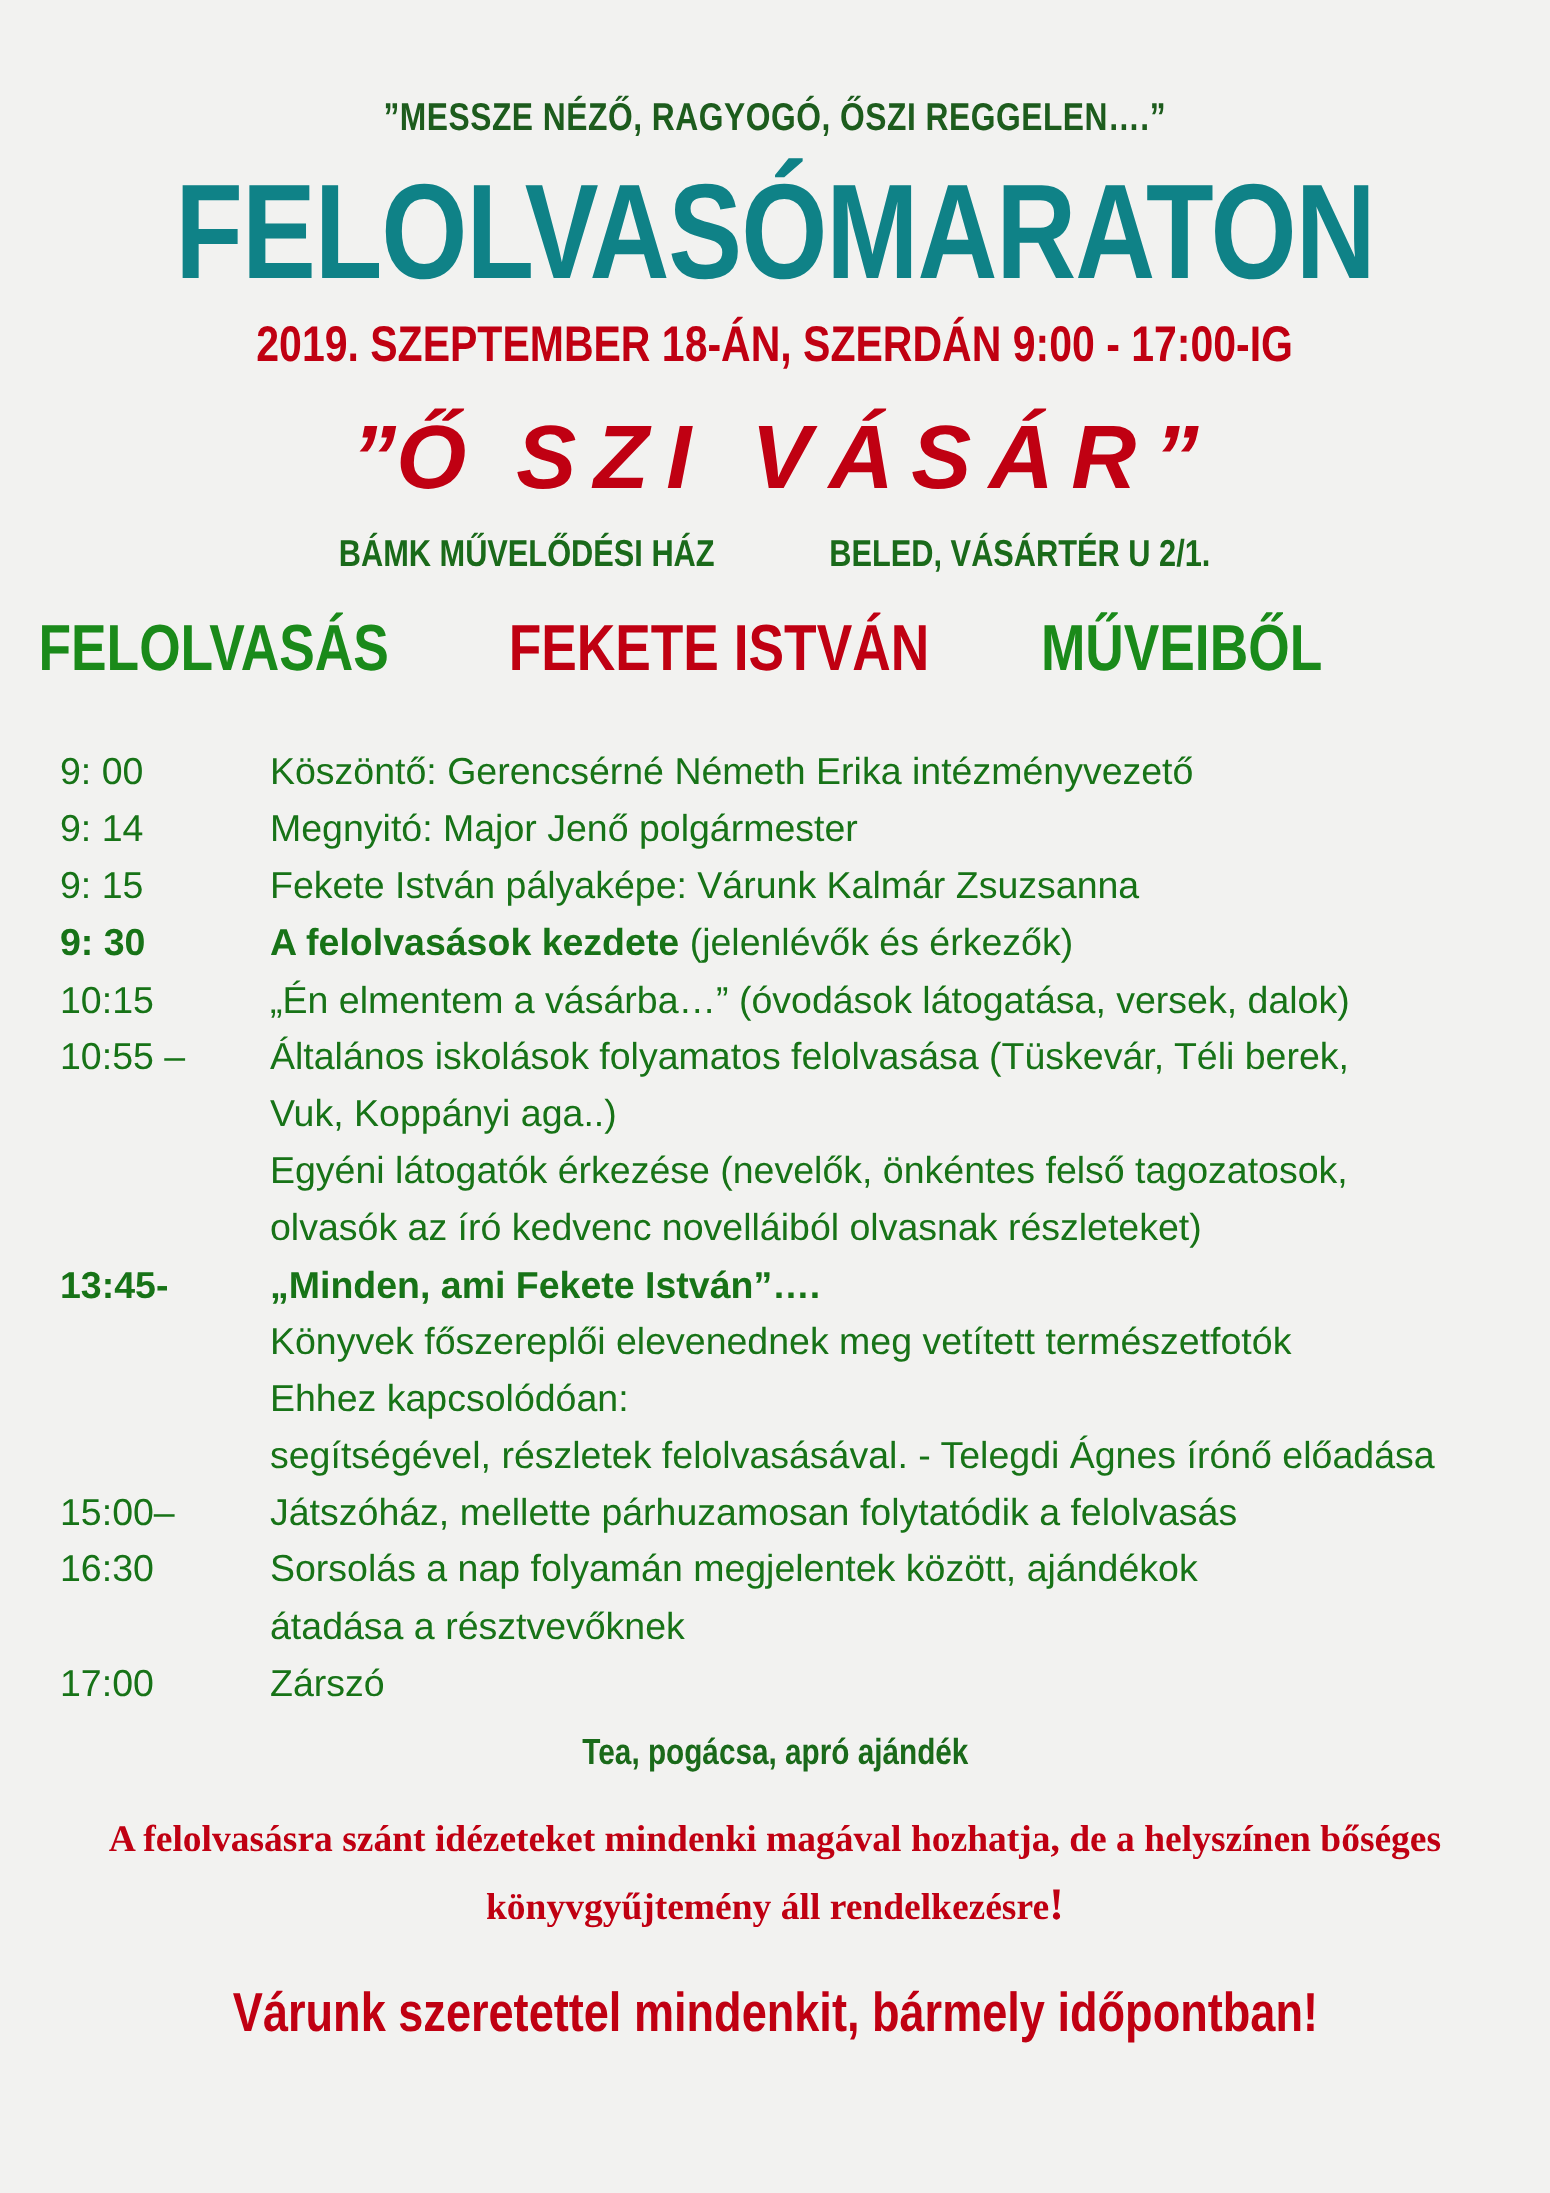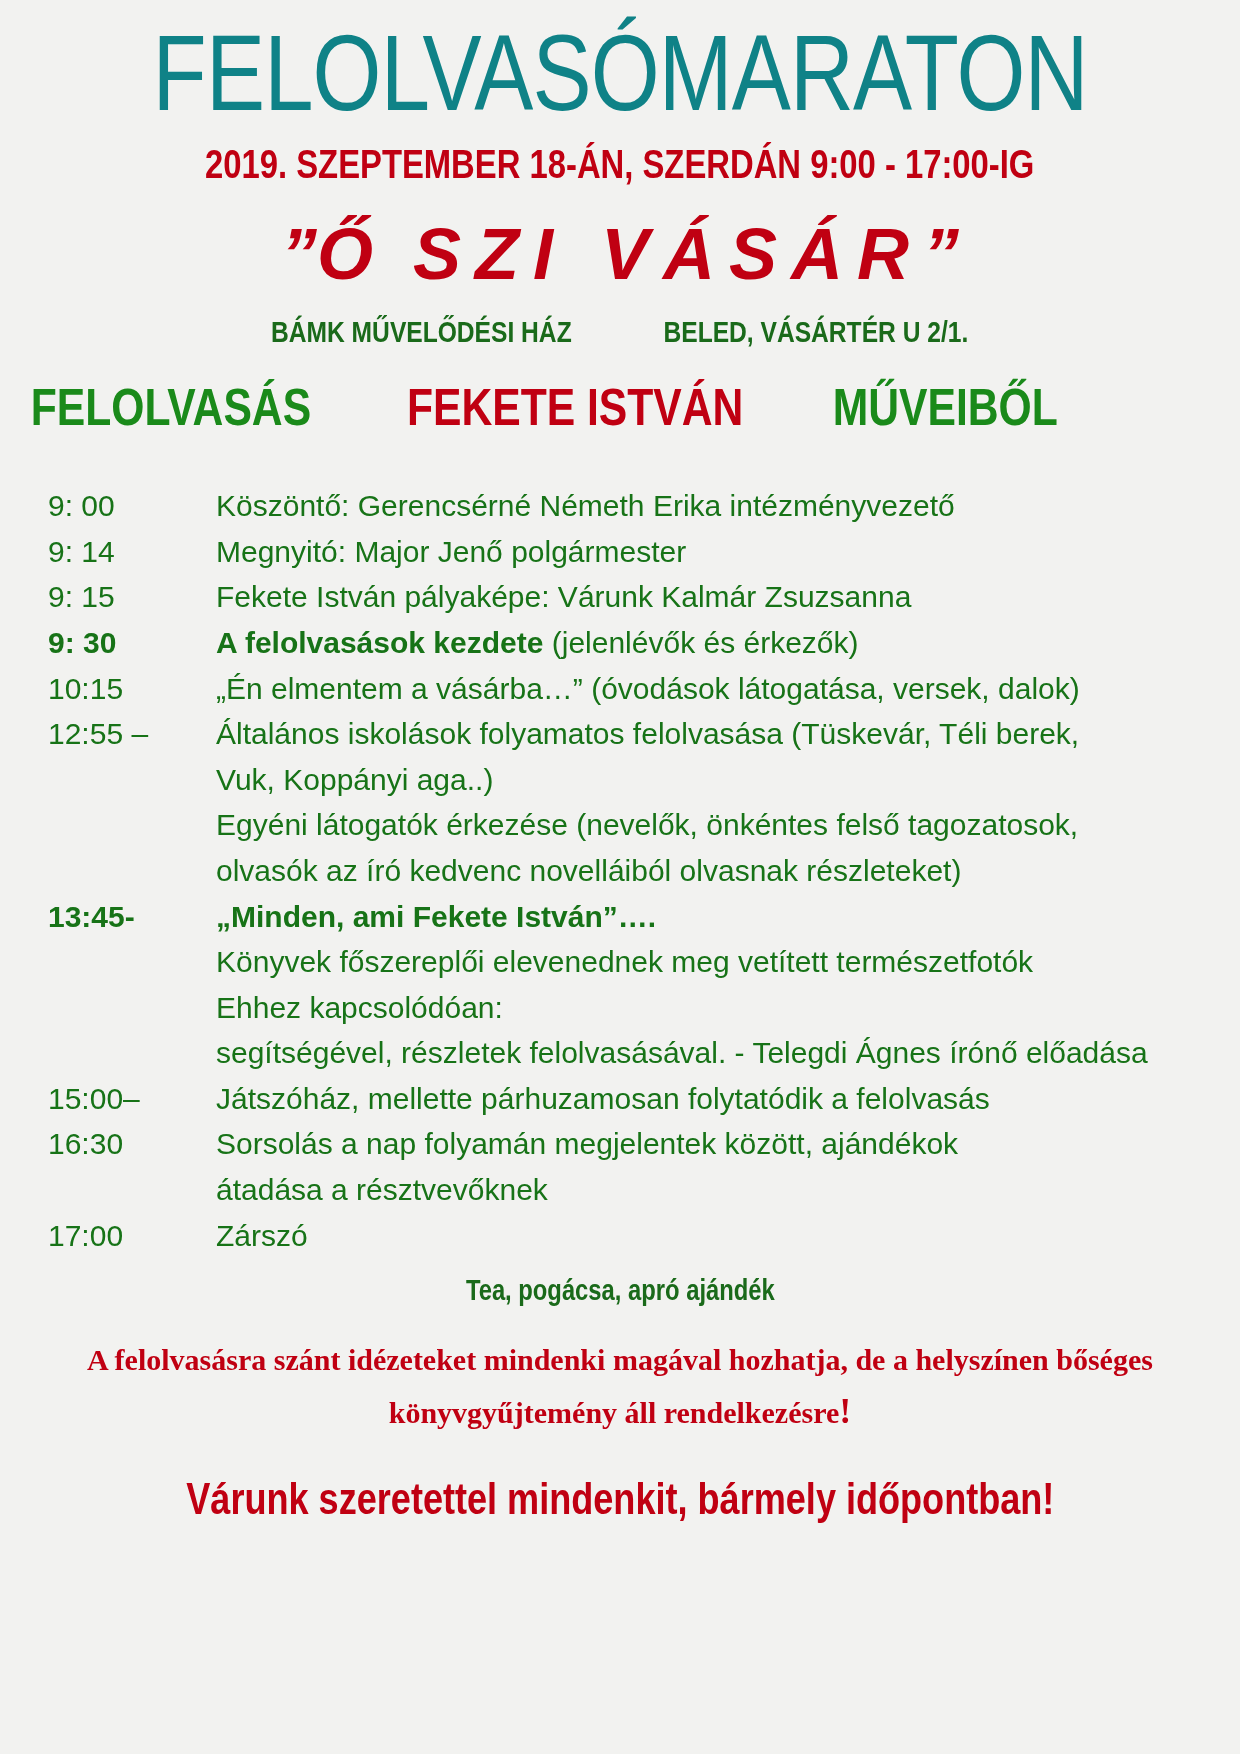--- a/index.html
+++ b/index.html
@@ -40,21 +40,21 @@
     font-weight: bold;
     color: #1d5c1d;
     letter-spacing: 0.5px;
     white-space: nowrap;
   }
 
   .main-title {
     text-align: center;
     margin-top: 18px;
     font-size: 108px;
-    font-weight: normal;
+    font-weight: bold;
     color: #0f8287;
     line-height: 1.02;
     letter-spacing: -1px;
     white-space: nowrap;
   }
 
   .date-line {
     text-align: center;
     margin-top: 14px;
     font-size: 40px;
@@ -155,20 +155,23 @@
     font-weight: bold;
     color: #c00012;
     white-space: nowrap;
   }
 </style>
 </head>
 <body>
 
 <div class="poster">
 
+  <div class="quote-line">
+    <span class="cond">”MESSZE NÉZŐ, RAGYOGÓ, ŐSZI REGGELEN….”</span>
+  </div>
 
   <div class="main-title">
     <span class="cond">FELOLVASÓMARATON</span>
   </div>
 
   <div class="date-line">
     <span class="cond">2019. SZEPTEMBER 18-ÁN, SZERDÁN 9:00 - 17:00-IG</span>
   </div>
 
   <div class="vasar-title">
@@ -199,21 +202,21 @@
       </div>
       <div class="srow bold">
         <div class="stime">9: 30</div>
         <div class="sdesc"><span class="b">A felolvasások kezdete</span><span class="norm"> (jelenlévők és érkezők)</span></div>
       </div>
       <div class="srow">
         <div class="stime">10:15</div>
         <div class="sdesc">„Én elmentem a vásárba…” (óvodások látogatása, versek, dalok)</div>
       </div>
       <div class="srow">
-        <div class="stime">12:55 –</div>
+        <div class="stime">10:55 –</div>
         <div class="sdesc">Általános iskolások folyamatos felolvasása  (Tüskevár, Téli berek,</div>
       </div>
       <div class="srow">
         <div class="stime"></div>
         <div class="sdesc">Vuk, Koppányi aga..)</div>
       </div>
       <div class="srow">
         <div class="stime"></div>
         <div class="sdesc">Egyéni  látogatók érkezése (nevelők, önkéntes felső tagozatosok,</div>
       </div>

